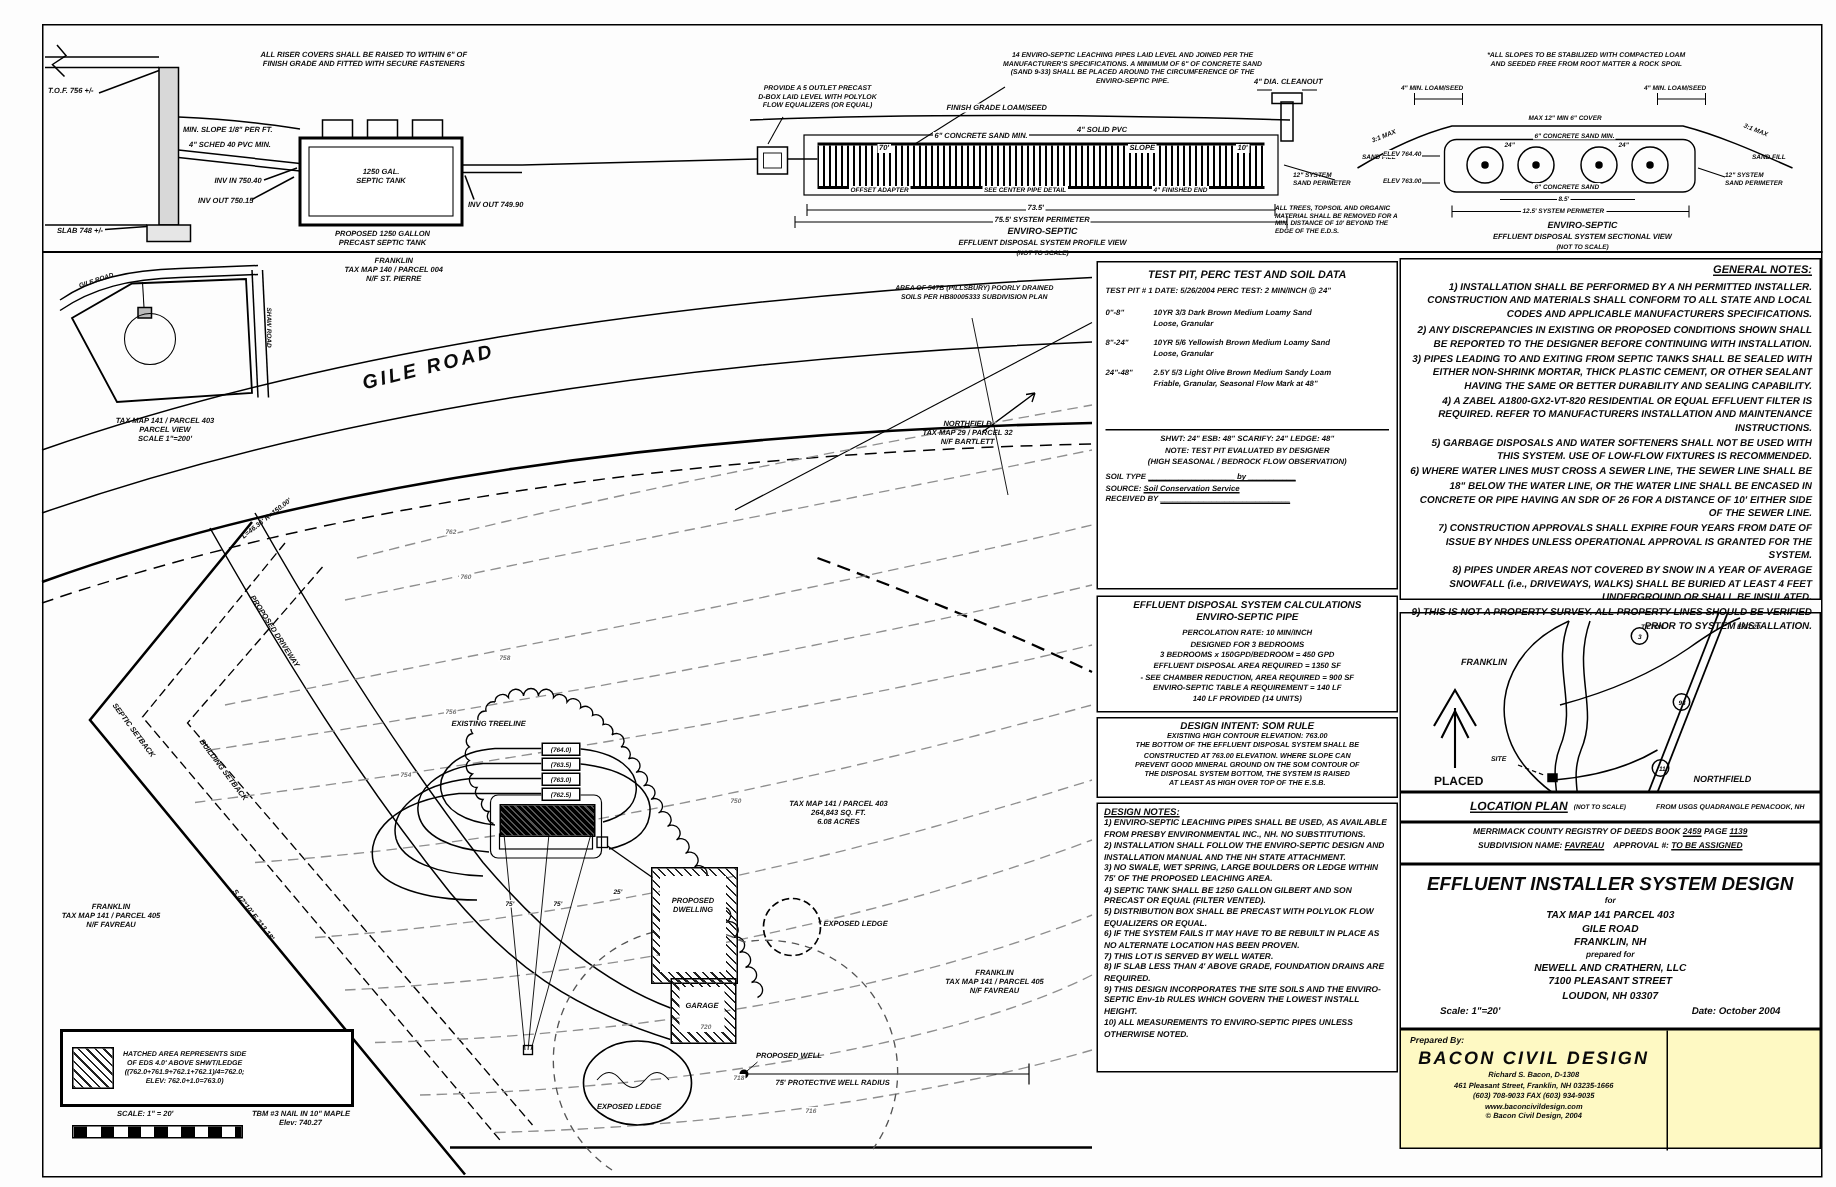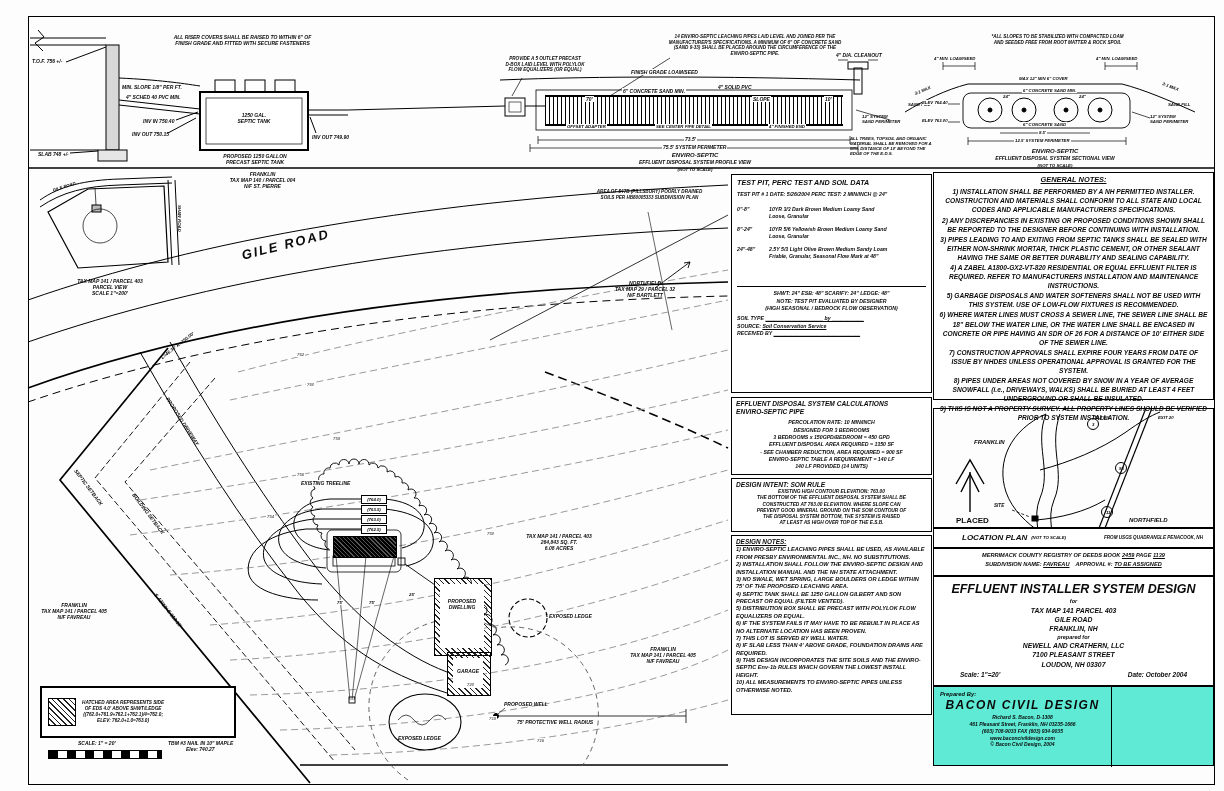--- a/index.html
+++ b/index.html
@@ -5,23 +5,23 @@
   html,body{margin:0;padding:0}
   body{width:1224px;height:791px;background:#fdfdfd;position:relative;overflow:hidden;
        font-family:"Liberation Sans",sans-serif;color:#0a0a0a}
   .abs{position:absolute}
   .lb{position:absolute;font:italic 700 5px/1.2 "Liberation Sans",sans-serif;color:#0a0a0a;white-space:nowrap}
   .s4{font-size:4.3px}.s45{font-size:4.6px}.s6{font-size:6px}
   .c{text-align:center;white-space:normal}
   .wbg{background:#fff;padding:0 1px}
   .gray{color:#6e6e6e}
   .box{position:absolute;border:1.3px solid #000;background:#fff;box-sizing:border-box}
-  .bt{font:italic 700 7.2px/1.25 "Liberation Sans",sans-serif;text-align:left}
+  .bt{font:italic 700 7.2px/1.25 "Liberation Sans",sans-serif;text-align:center}
   .undl{text-decoration:underline}
-  .notes{font:italic 700 6.6px/1.38 "Liberation Sans",sans-serif;padding:2px 5px;text-align:center}
+  .notes{font:italic 700 6.6px/1.38 "Liberation Sans",sans-serif;padding:2px 5px;text-align:right}
   .notes div{margin-bottom:1px}
   .dnotes{font:italic 700 5.6px/1.32 "Liberation Sans",sans-serif;padding:2px 4px}
   .cl{font:italic 700 5.4px/1.4 "Liberation Sans",sans-serif;text-align:center}
   .hatch{background:repeating-linear-gradient(45deg,#222 0 1px,transparent 1px 4px)}
   .hatchD{background:repeating-linear-gradient(45deg,#000 0 2px,#555 2px 3px);border:1.4px solid #000}
   .vlines{background:repeating-linear-gradient(90deg,#000 0 1.1px,#fff 1.1px 4px);border-top:2px solid #000;border-bottom:2px solid #000}
   .frame{position:absolute;left:28px;top:16px;width:1187px;height:769px;border:1.6px solid #000;box-sizing:border-box}
   .ttl1{font:italic 700 12.5px/1.3 "Liberation Sans",sans-serif;text-align:center}
   .firm{font:italic 700 12px/1.2 "Liberation Sans",sans-serif;letter-spacing:1.5px}
   .scalebar{position:absolute;left:48px;top:750px;width:112px;height:7px;border:1px solid #000;
@@ -490,21 +490,21 @@
   <div class="lb s6" style="left:195px;top:108px">NORTHFIELD</div>
   <div class="lb s4" style="left:160px;top:6px">TILTON</div>
   <div class="lb s4" style="left:224px;top:6px">EXIT 20</div>
   <div class="lb s4" style="left:158px;top:13px">3</div>
   <div class="lb s4" style="left:185px;top:57px">93</div>
   <div class="lb s4" style="left:172px;top:101px">11</div>
   <div class="lb s45" style="left:60px;top:94px">SITE</div>
   <div class="lb" style="left:22px;top:107px;font-size:8px;font-style:normal">PLACED</div>
 </div>
 <div class="abs" style="left:933px;top:528px;width:281px;height:20px;border:1.3px solid #000;box-sizing:border-box;display:flex;align-items:center;background:#fff">
-  <div style="font:italic 700 8px/1 'Liberation Sans',sans-serif;margin-left:28px;">LOCATION PLAN</div>
+  <div style="font:italic 700 8px/1 'Liberation Sans',sans-serif;margin-left:46px;text-decoration:underline">LOCATION PLAN</div>
   <div style="font:italic 700 4.3px/1 'Liberation Sans',sans-serif;margin-left:4px">(NOT TO SCALE)</div>
   <div style="font:italic 700 4.6px/1 'Liberation Sans',sans-serif;margin-left:auto;margin-right:10px">FROM USGS QUADRANGLE  PENACOOK, NH</div>
 </div>
 <div class="abs" style="left:933px;top:548px;width:281px;height:28px;border:1.3px solid #000;box-sizing:border-box;background:#fff;font:italic 700 5.6px/1.6 'Liberation Sans',sans-serif;text-align:center;padding-top:2px">
   <div>
     <span>MERRIMACK COUNTY REGISTRY OF DEEDS BOOK</span>
     <span class="undl">2459</span>
     <span>PAGE</span>
     <span class="undl">1139</span>
   </div>
@@ -530,21 +530,21 @@
     <div>NEWELL AND CRATHERN, LLC</div>
     <div>7100 PLEASANT STREET</div>
     <div>LOUDON, NH 03307</div>
   </div>
   <div style="display:flex;justify-content:space-between;padding:3px 26px 0 26px;font:italic 700 6.5px/1 'Liberation Sans',sans-serif">
     <span>Scale: 1"=20'</span>
     <span>Date: October 2004</span>
   </div>
 </div>
 
-<div class="abs" style="left:933px;top:686px;width:281px;height:80px;border:1.3px solid #000;box-sizing:border-box;background:#5eead4">
+<div class="abs" style="left:933px;top:686px;width:281px;height:80px;border:1.3px solid #000;box-sizing:border-box;background:#fef9c3">
   <div class="abs" style="left:177px;top:0;width:104px;height:80px;border-left:1.3px solid #000;box-sizing:border-box"></div>
   <div style="font:italic 700 5.8px/1.2 'Liberation Sans',sans-serif;margin:4px 0 0 6px">Prepared By:</div>
   <div class="firm" style="text-align:center;width:177px">BACON CIVIL DESIGN</div>
   <div style="font:italic 700 5px/1.35 'Liberation Sans',sans-serif;text-align:center;width:177px;margin-top:2px">
       <div>Richard S. Bacon, D-1308</div>
       <div>461 Pleasant Street, Franklin, NH 03235-1666</div>
       <div>(603) 708-9033 FAX (603) 934-9035</div>
       <div>www.baconcivildesign.com</div>
       <div>© Bacon Civil Design, 2004</div>
     </div>

